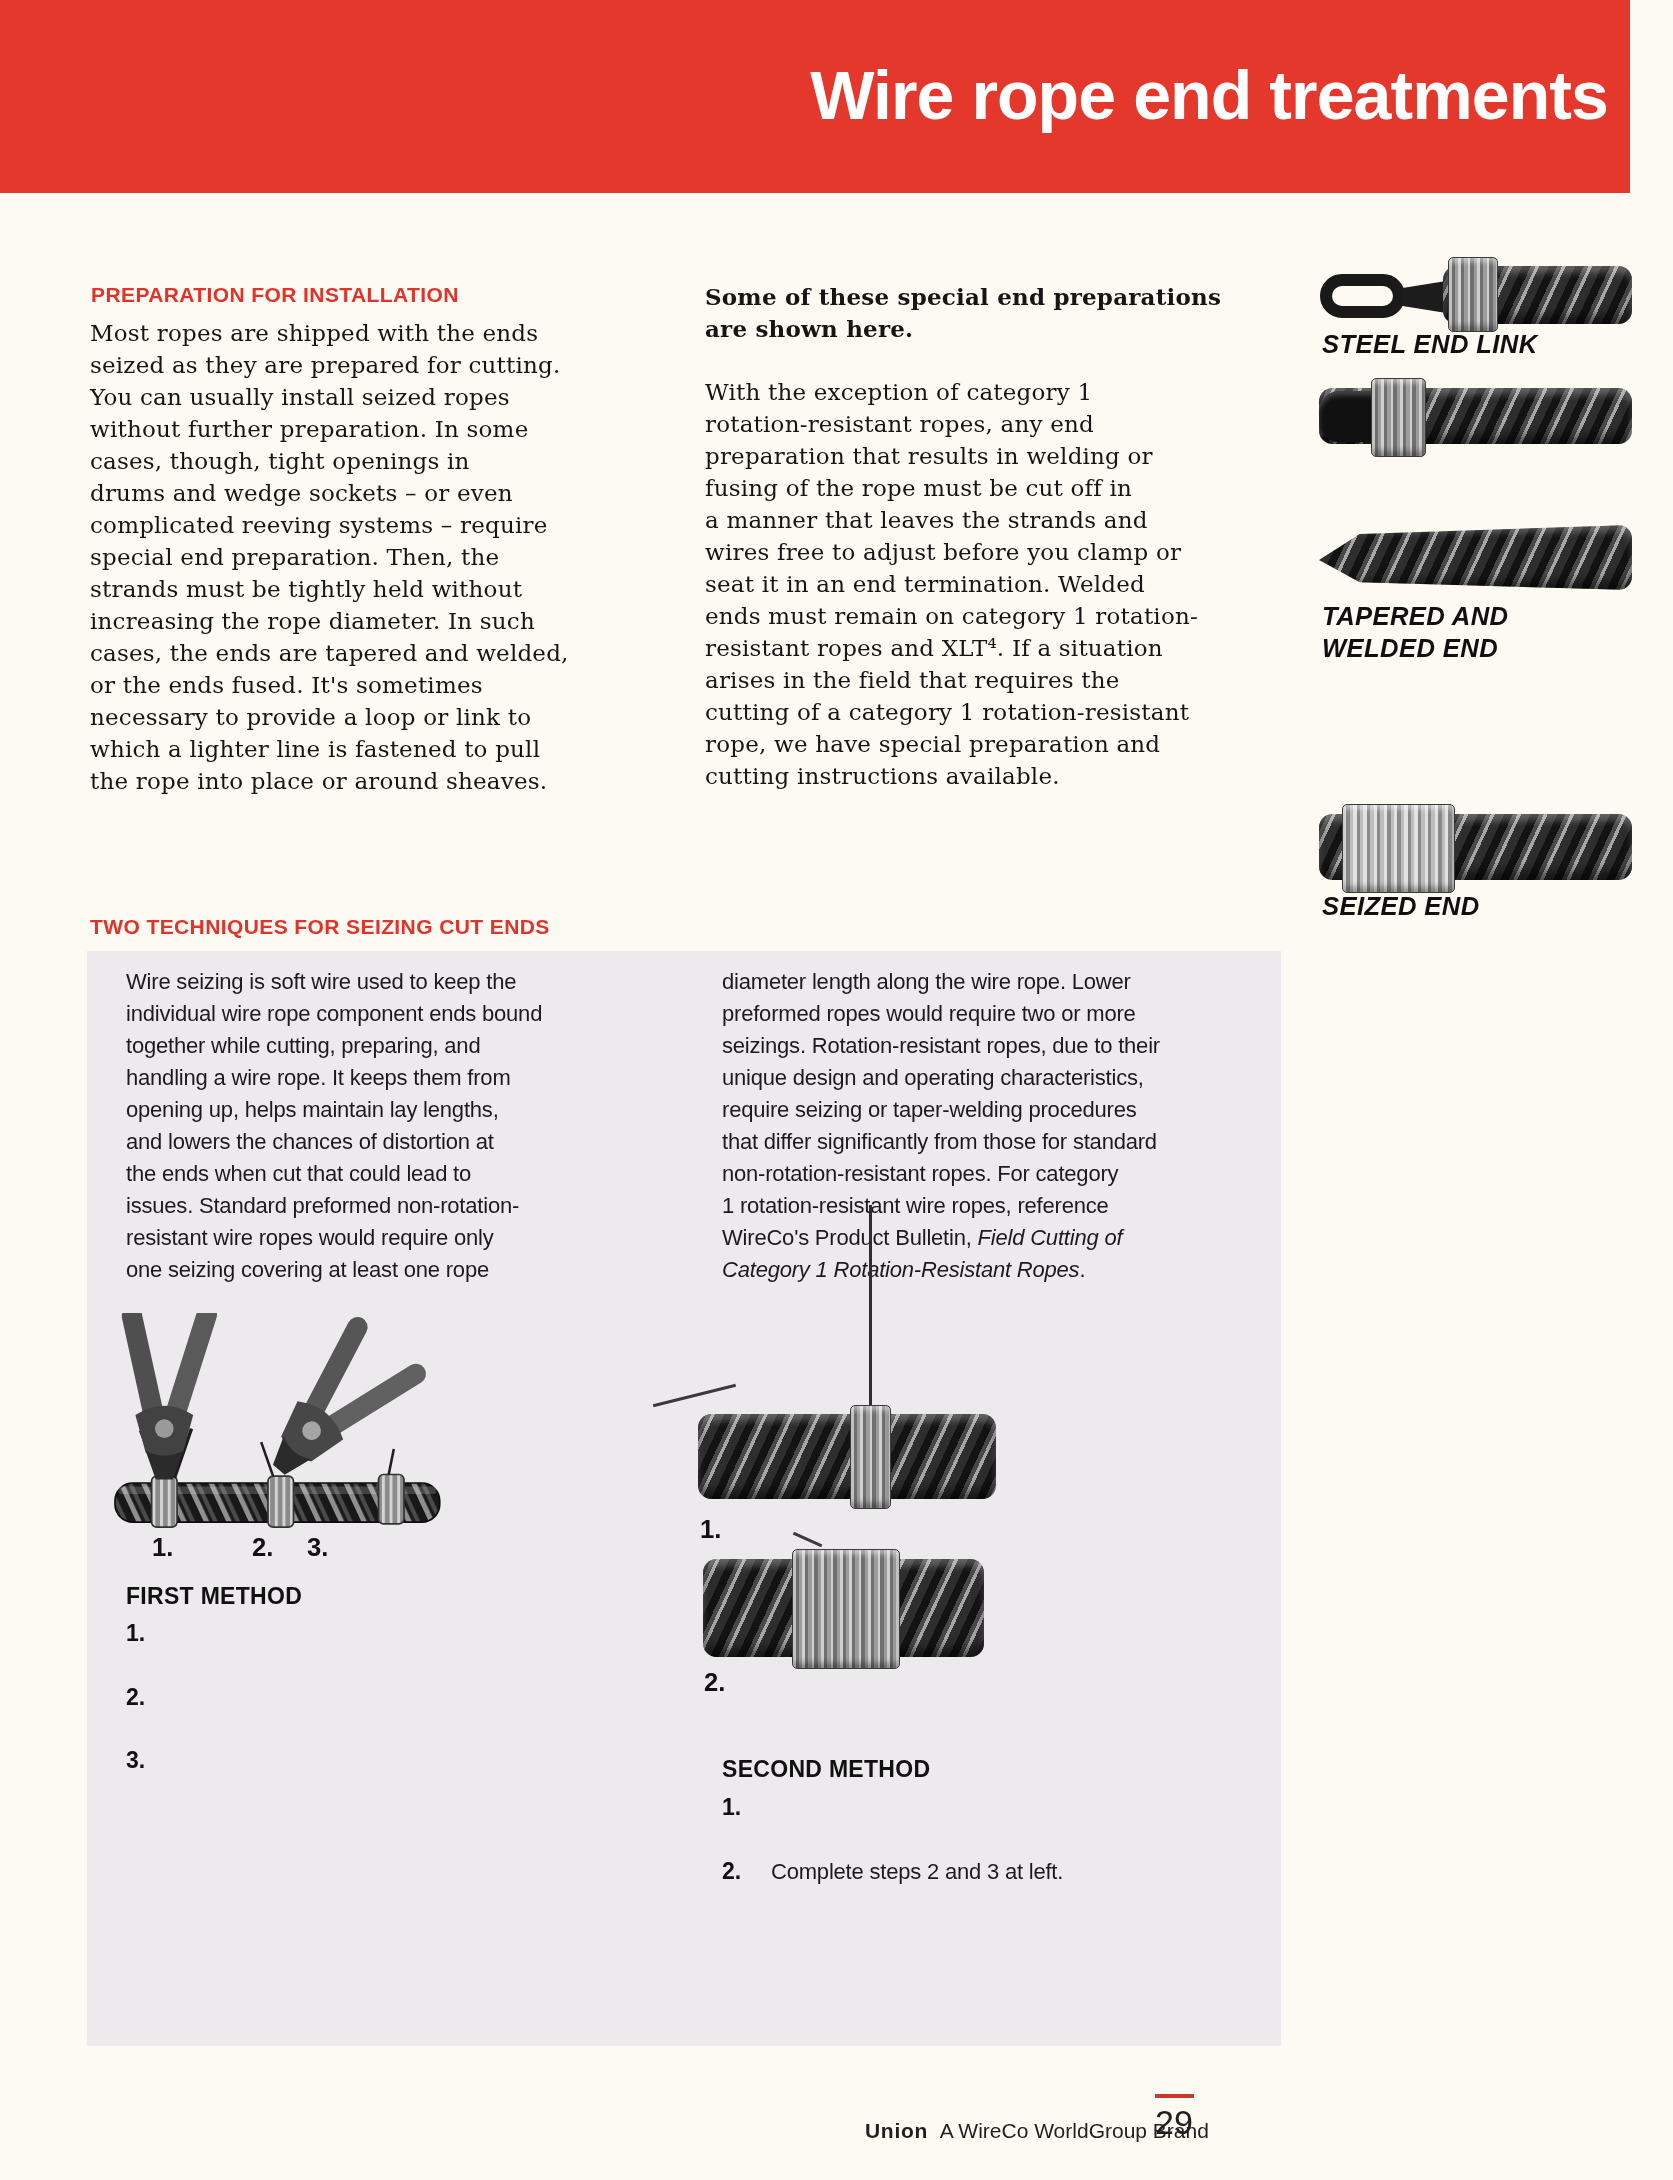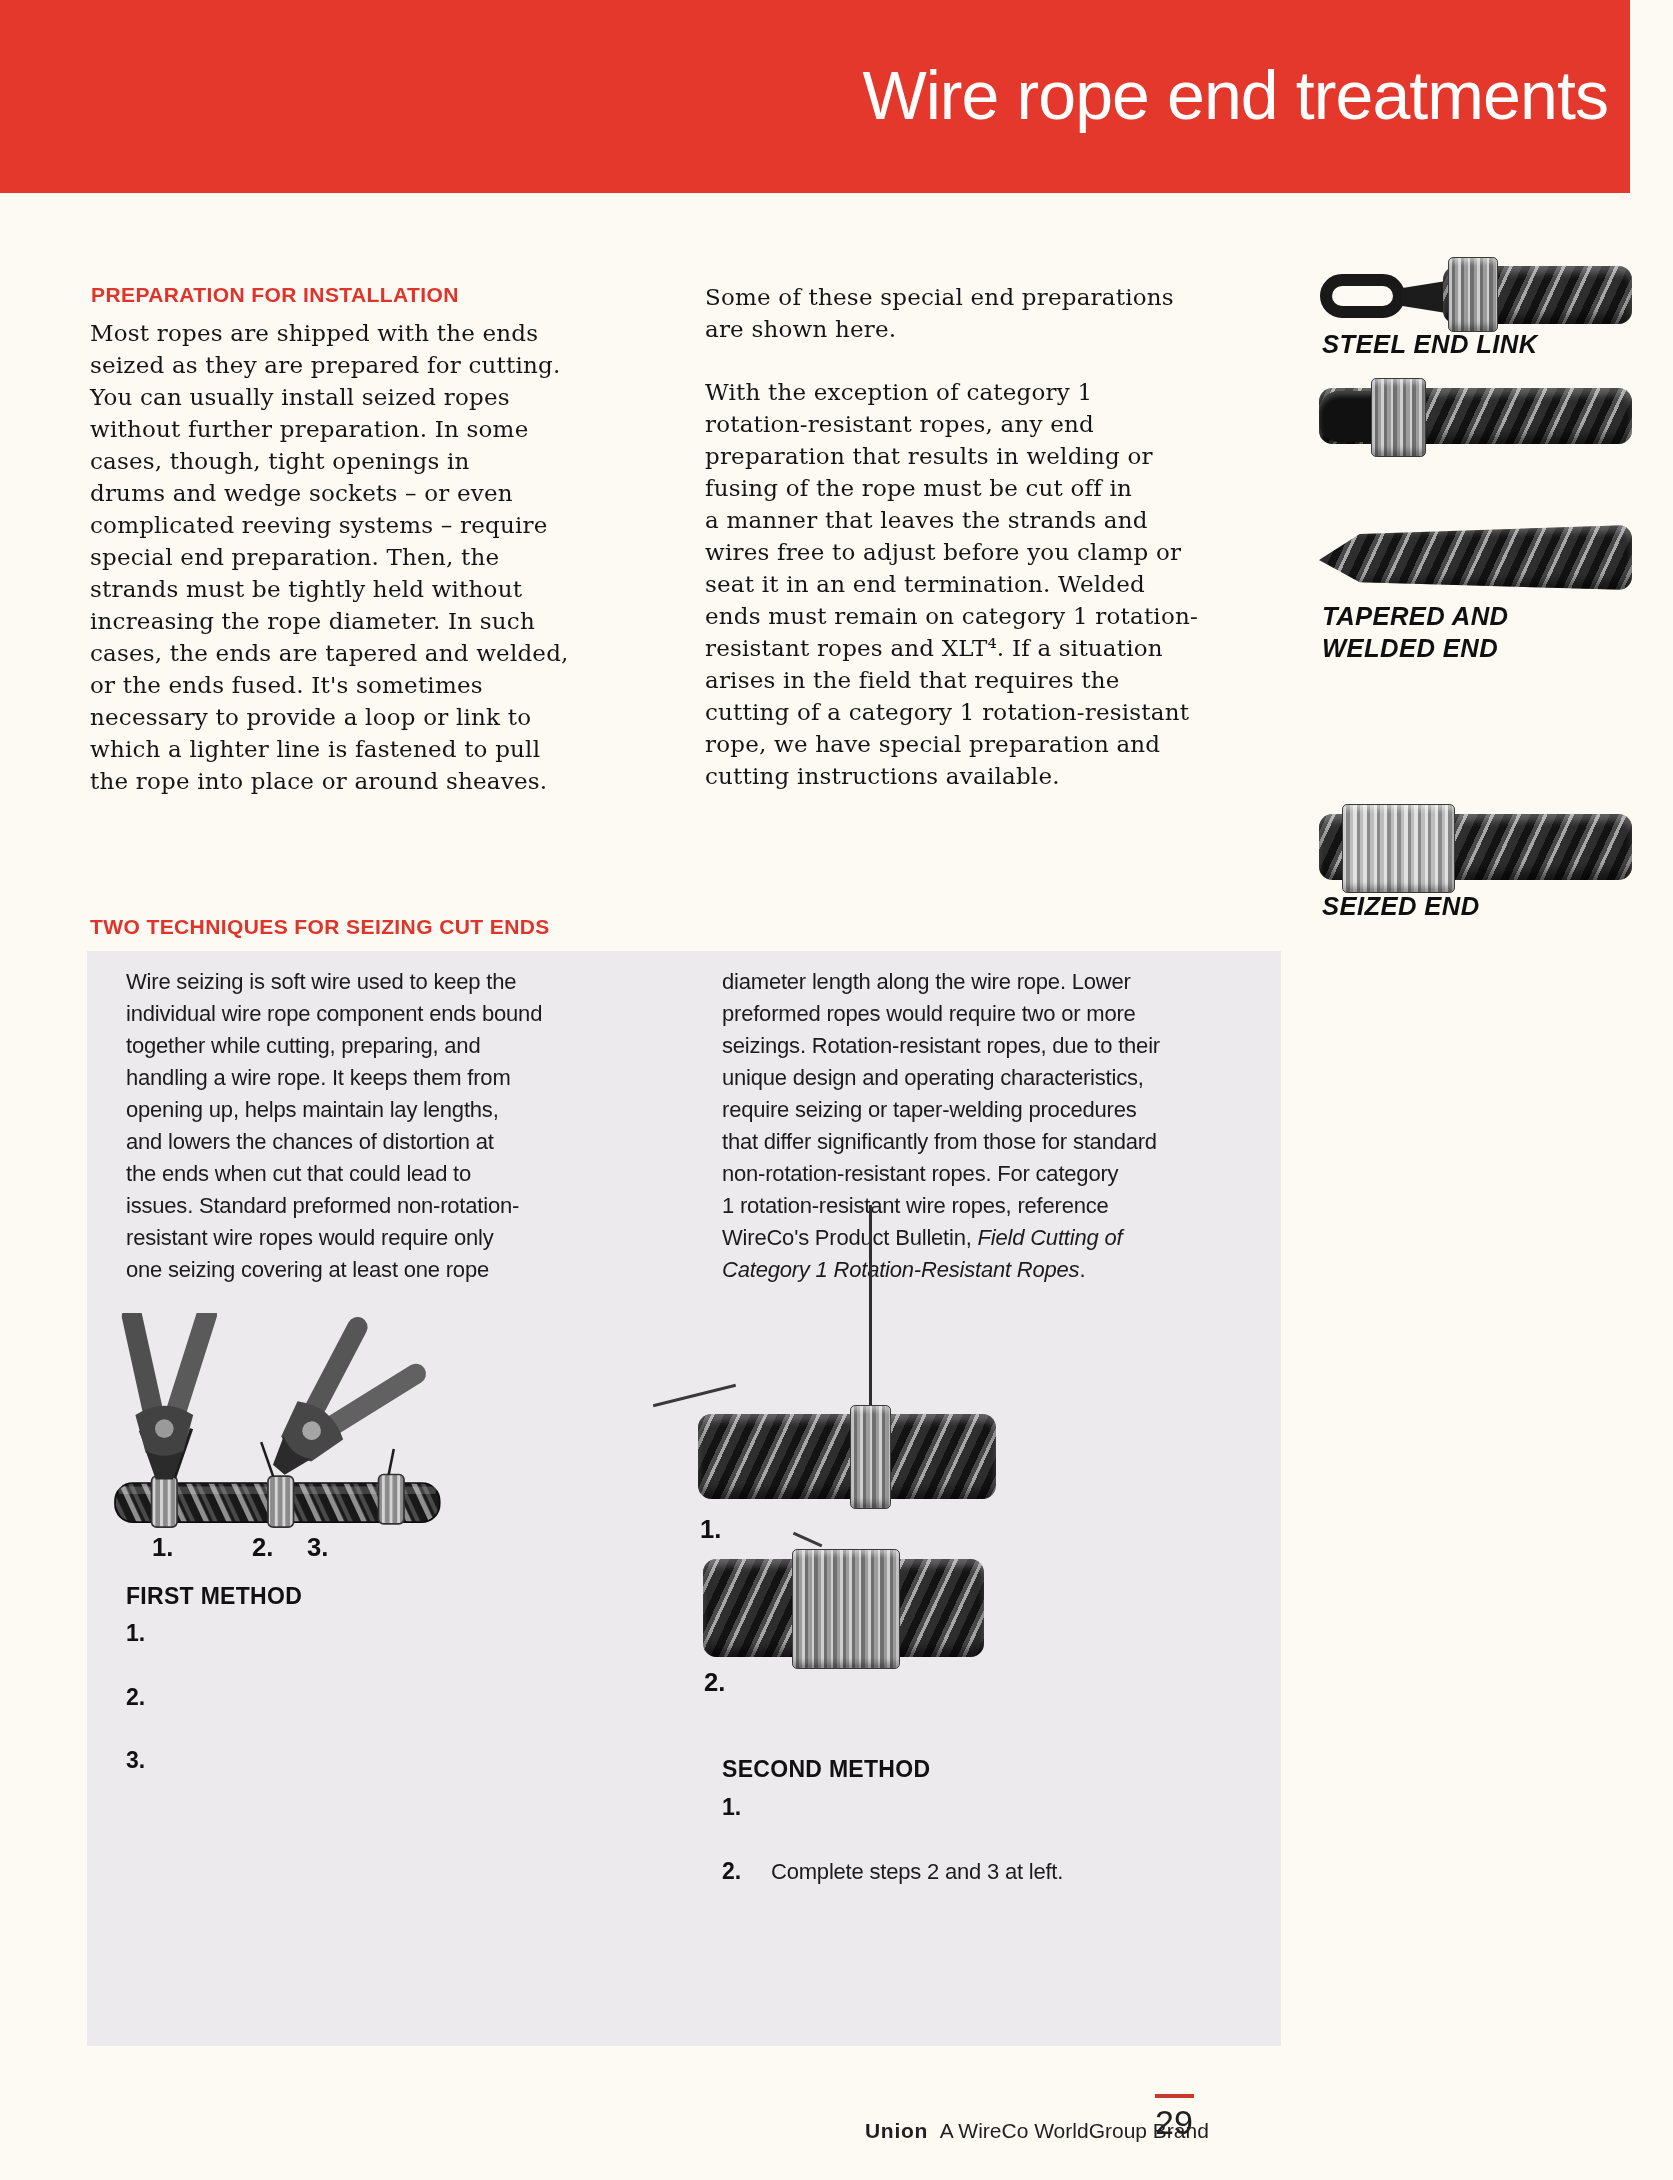--- a/index.html
+++ b/index.html
@@ -6,21 +6,21 @@
   #page {
     position:relative; width:1674px; height:2181px;
     background:#fcfaf2; overflow:hidden;
     font-family:"Liberation Sans", sans-serif;
     color:#161616;
   }
   
   .banner { position:absolute; left:0; top:0; width:1630px; height:193px; background:#e5382c; }
   .banner-title {
     position:absolute; right:22px; top:56px;
-    font-size:68px; font-weight:400; color:#ffffff; letter-spacing:-0.9px;
+    font-size:68px; font-weight:700; color:#ffffff; letter-spacing:-0.9px;
     font-family:"Liberation Sans", sans-serif; white-space:nowrap;
   }
   
   .red-h { position:absolute; color:#e0332a; font-weight:700; font-size:21px; letter-spacing:0.4px; white-space:nowrap; }
   
   .serif-body {
     position:absolute; font-family:"DejaVu Serif", serif;
     font-size:23px; line-height:32px; letter-spacing:0.2px;
     white-space:pre-line; color:#151515;
   }
@@ -93,21 +93,21 @@
 complicated reeving systems – require
 special end preparation. Then, the
 strands must be tightly held without
 increasing the rope diameter. In such
 cases, the ends are tapered and welded,
 or the ends fused. It's sometimes
 necessary to provide a loop or link to
 which a lighter line is fastened to pull
 the rope into place or around sheaves.</div>
 
-  <div class="serif-body" style="left:705px; top:281px; width:579px;">Some of these special end preparations
+  <div class="serif-body" style="left:705px; top:281px; width:579px;font-weight:bold;">Some of these special end preparations
 are shown here.</div>
   <div class="serif-body" style="left:705px; top:376px; width:579px;">With the exception of category 1
 rotation-resistant ropes, any end
 preparation that results in welding or
 fusing of the rope must be cut off in
 a manner that leaves the strands and
 wires free to adjust before you clamp or
 seat it in an end termination.  Welded
 ends must remain on category 1 rotation-
 resistant ropes and XLT⁴.  If a situation

